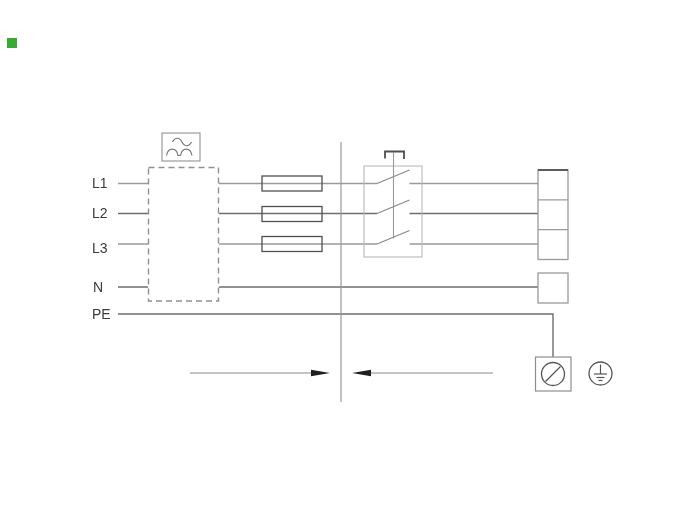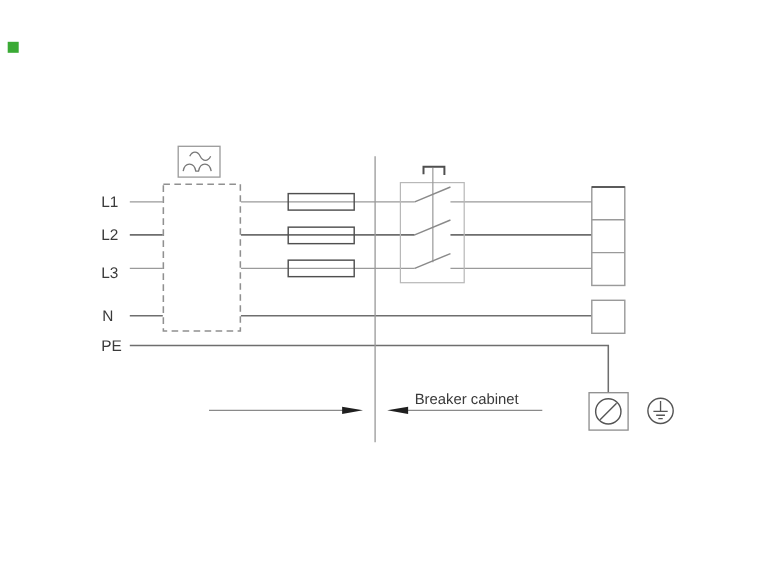--- a/index.html
+++ b/index.html
@@ -36,21 +36,20 @@
 <div class="stage">
 
   <div class="marker"></div>
 
   <span class="lbl lbl-l1">L1</span>
   <span class="lbl lbl-l2">L2</span>
   <span class="lbl lbl-l3">L3</span>
   <span class="lbl lbl-n">N</span>
   <span class="lbl lbl-pe">PE</span>
   <span class="lbl lbl-rcd">RCD</span>
-  <span class="lbl lbl-cab">Breaker cabinet</span>
 
   <svg class="diagram" width="700" height="512" viewBox="0 0 700 512">
 
     <g fill="none">
       <path d="M118 183.5 H148 M219 183.5 H377 M409.5 183.5 H538" stroke="#9A9A9A" stroke-width="1.3"></path>
       <path d="M118 213.5 H148 M219 213.5 H377 M409.5 213.5 H538" stroke="#6E6E6E" stroke-width="1.5"></path>
       <path d="M118 244 H148 M219 244 H377 M409.5 244 H538" stroke="#9A9A9A" stroke-width="1.3"></path>
       <path d="M118 287 H148 M219 287 H538" stroke="#6E6E6E" stroke-width="1.5"></path>
       <path d="M118 314 H553 V357" stroke="#6E6E6E" stroke-width="1.4"></path>
     </g>

